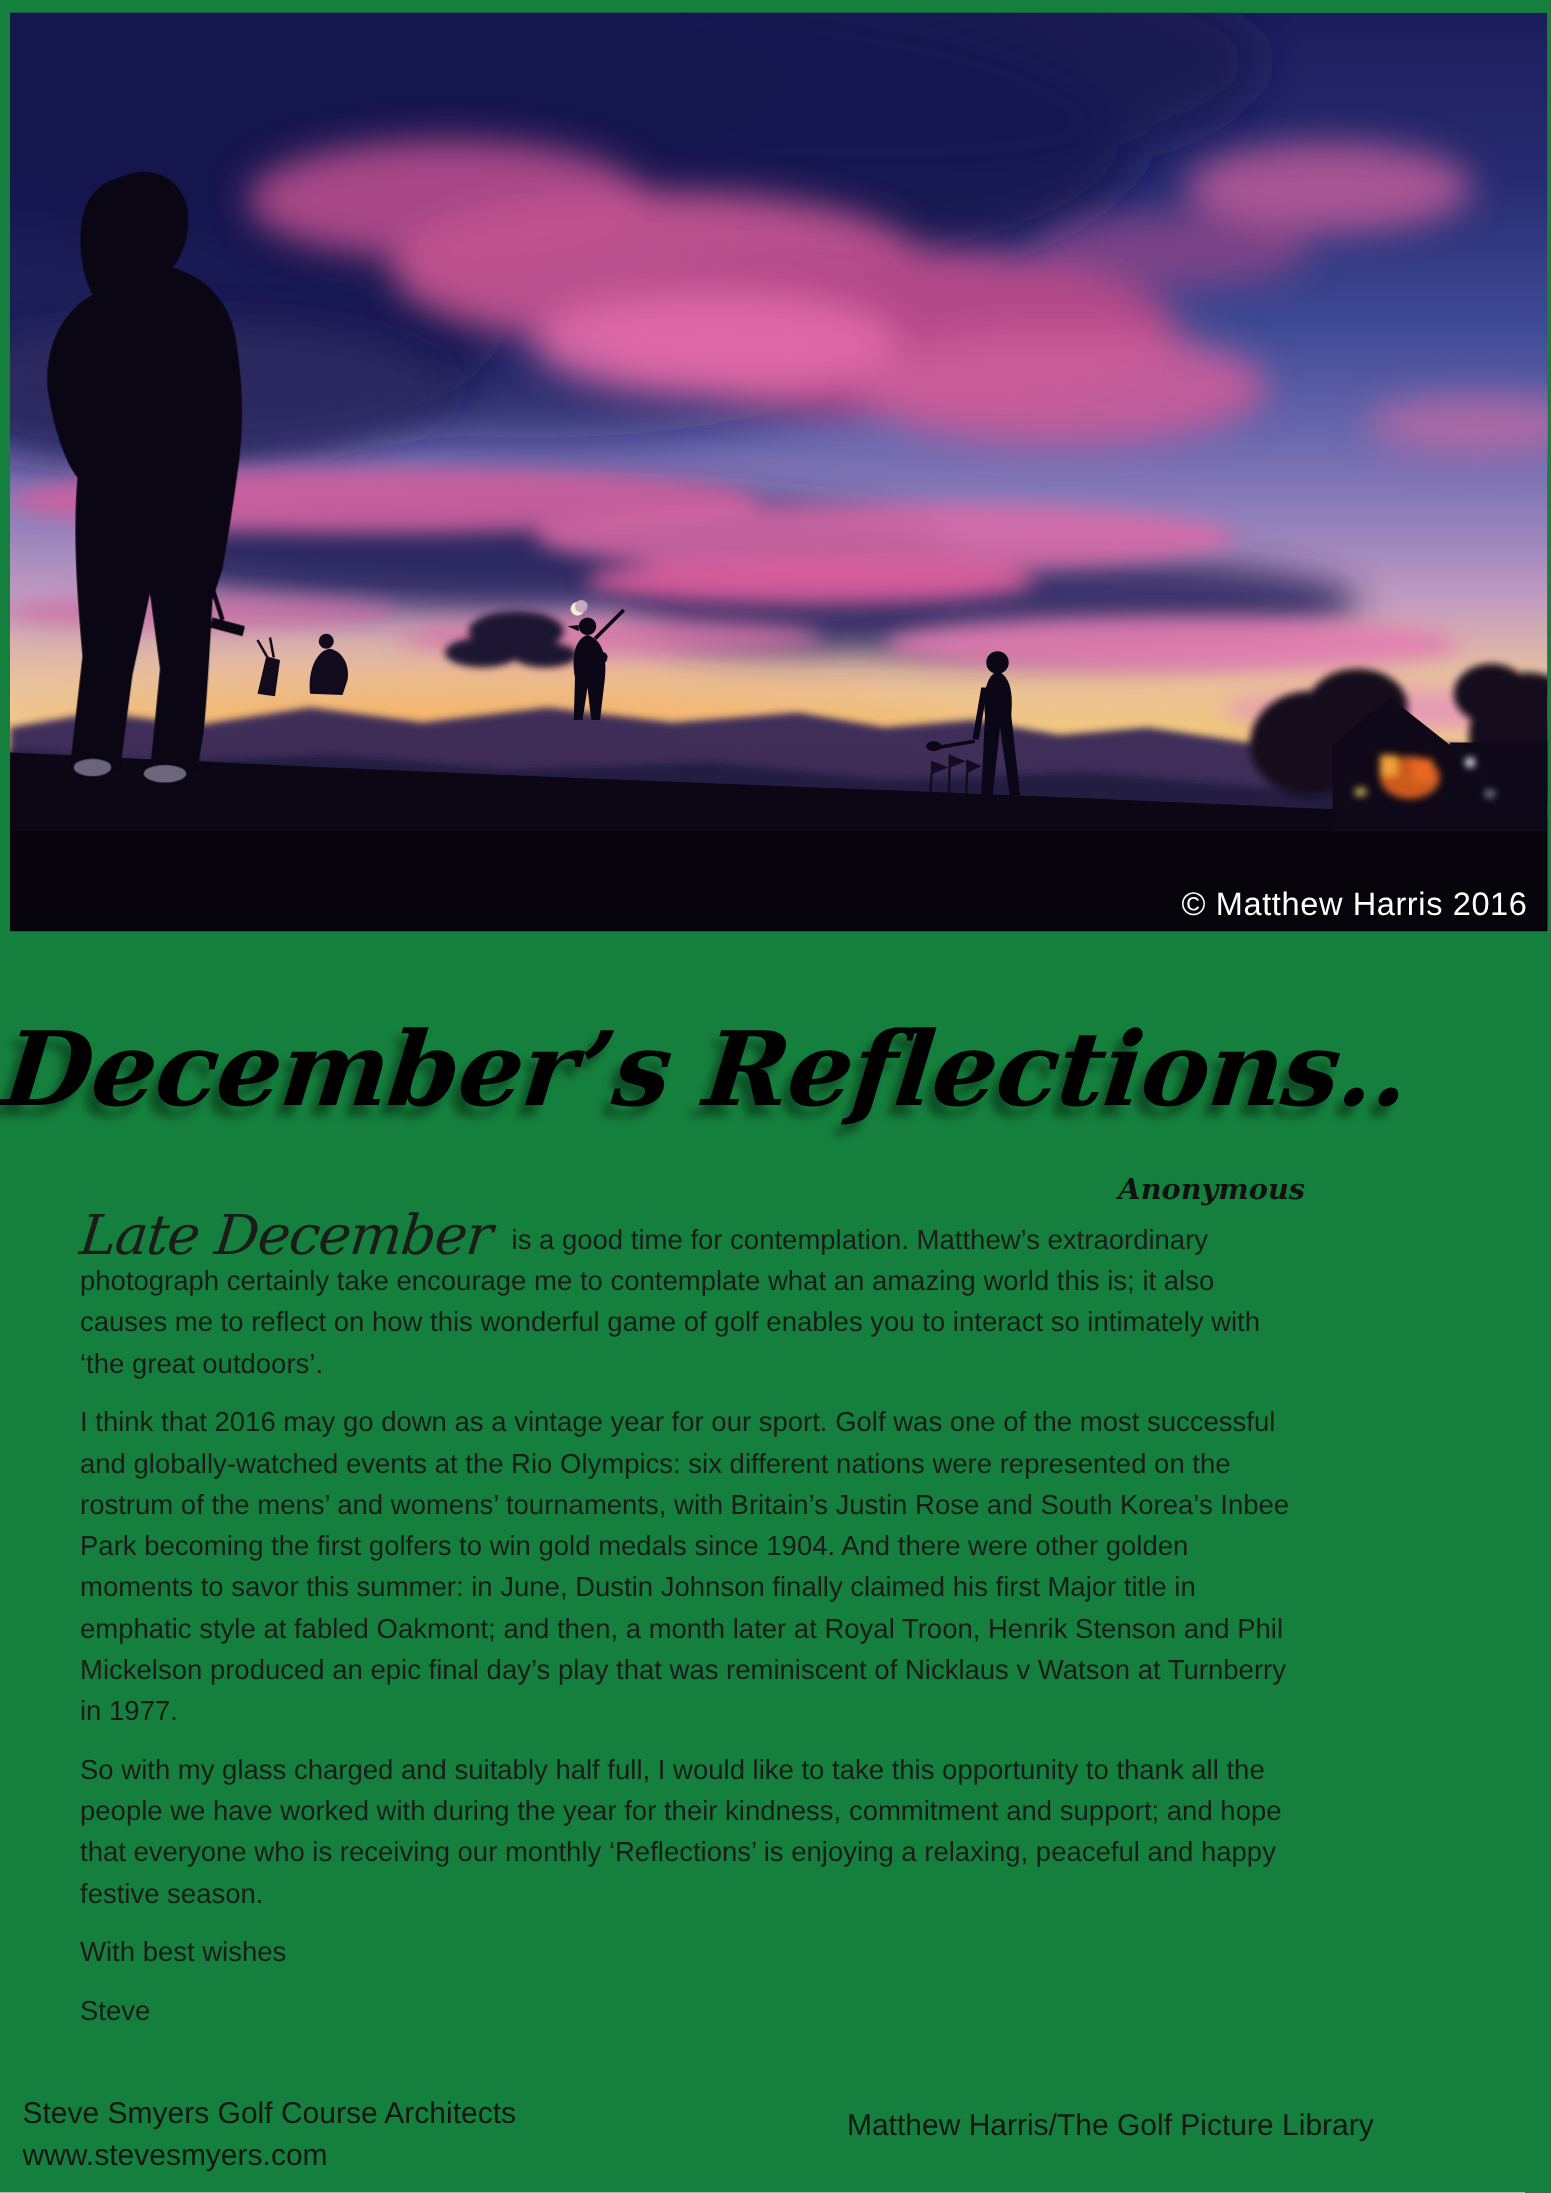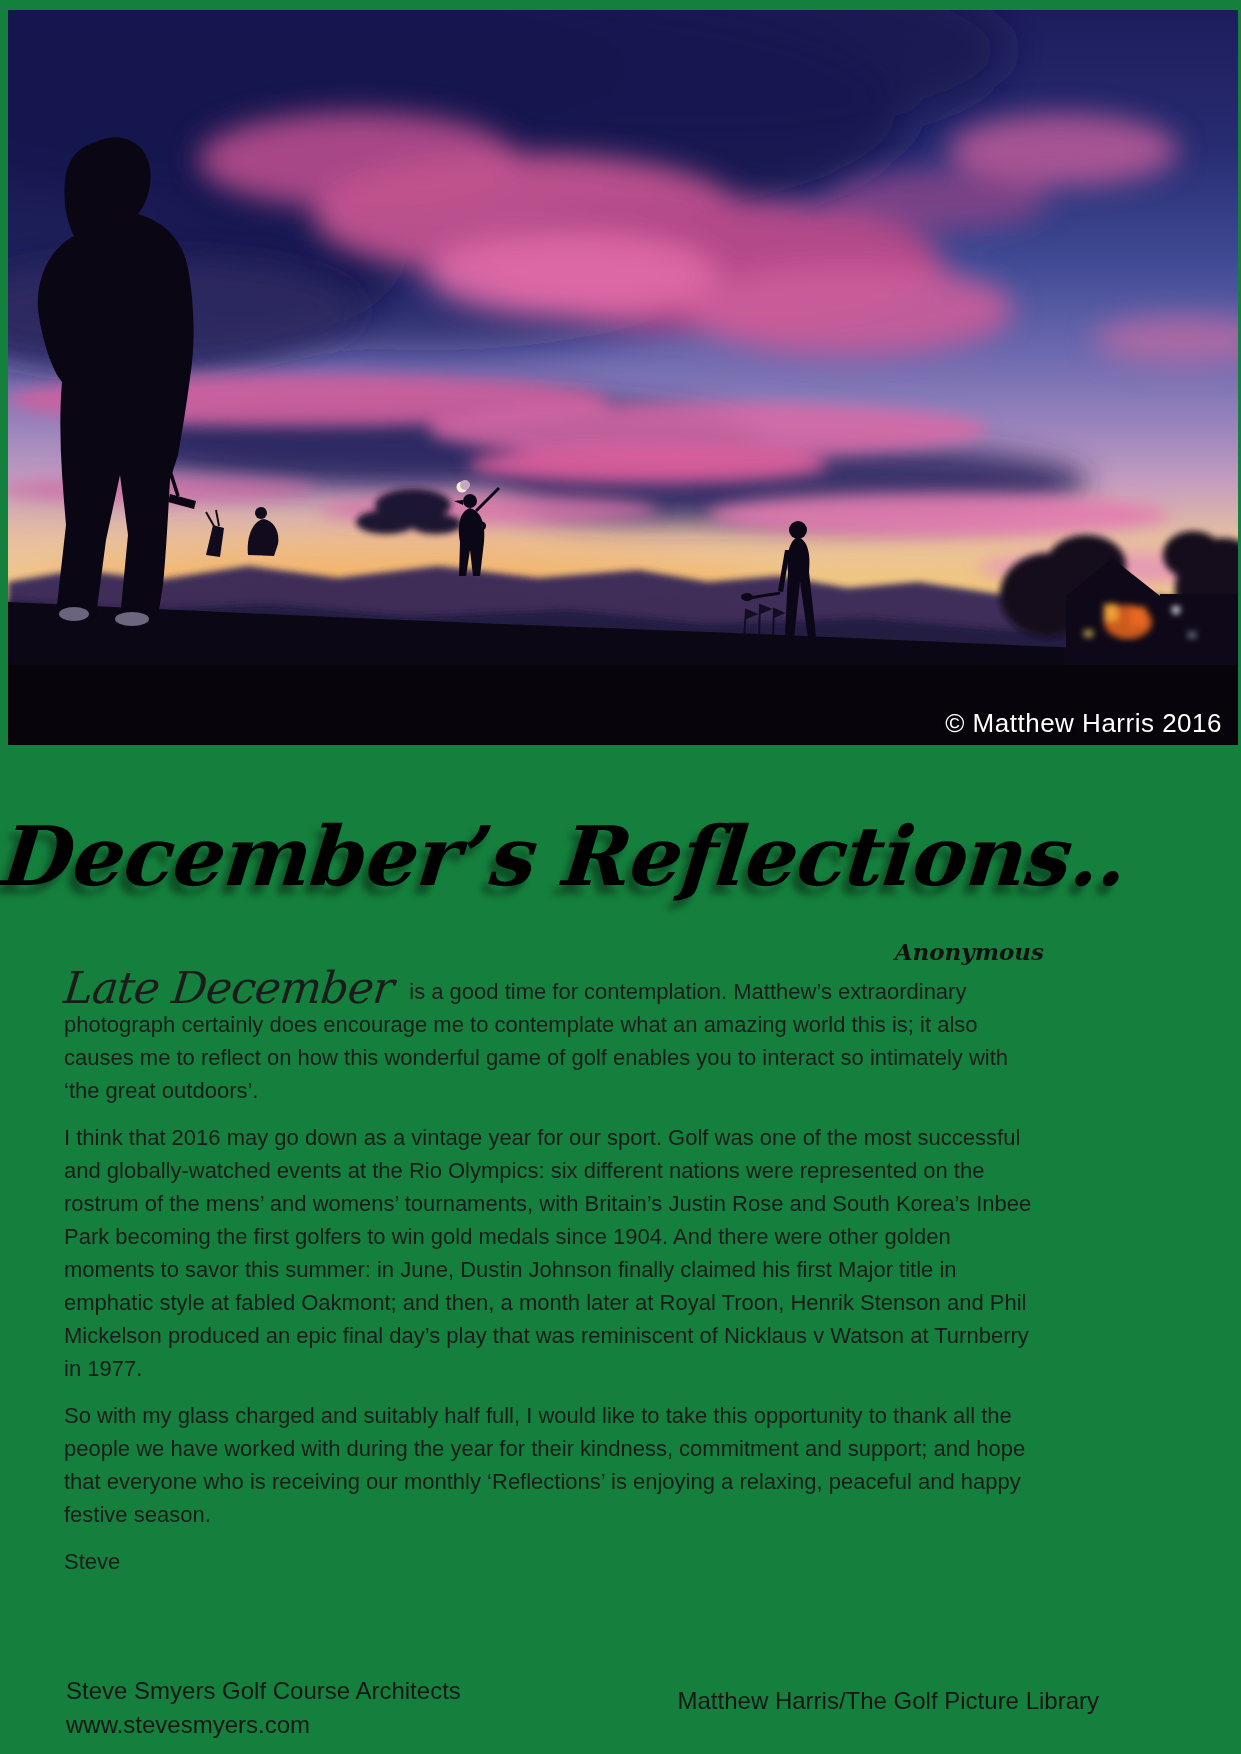--- a/index.html
+++ b/index.html
@@ -83,21 +83,20 @@
     vertical-align:-4px;
   }
   .signoff{margin-top:19px;}
   .footer-left{
     position:absolute;
     left:18px; top:1674px;
     font-size:24px;
     line-height:34px;
     text-align:left;
     color:#161616;
-    margin-left:48px;
   }
   .footer-right{
     position:absolute;
     right:142px; top:1684px;
     font-size:24px;
     line-height:33px;
     text-align:center;
     color:#161616;
   }
 </style>
@@ -276,23 +275,24 @@
     </svg>
 
     <div class="credit">© Matthew Harris 2016</div>
   </div>
 
   <h1 class="title">December’s Reflections..</h1>
 
   <div class="attribution">Anonymous</div>
 
   <div class="article">
-    <p><span class="script">Late December</span><span> is a good time for contemplation. Matthew’s extraordinary photograph certainly does encourage me to contemplate what an amazing world this is; it also causes me to reflect on how this wonderful game of golf enables you to interact so intimately with ‘the great outdoors’.</span></p>
+    <p><span class="script">Late December</span><span> is a good time for contemplation. Matthew’s extraordinary photograph certainly take encourage me to contemplate what an amazing world this is; it also causes me to reflect on how this wonderful game of golf enables you to interact so intimately with ‘the great outdoors’.</span></p>
     <p>I think that 2016 may go down as a vintage year for our sport. Golf was one of the most successful and globally-watched events at the Rio Olympics: six different nations were represented on the rostrum of the mens’ and womens’ tournaments, with Britain’s Justin Rose and South Korea’s Inbee Park becoming the first golfers to win gold medals since 1904. And there were other golden moments to savor this summer: in June, Dustin Johnson finally claimed his first Major title in emphatic style at fabled Oakmont; and then, a month later at Royal Troon, Henrik Stenson and Phil Mickelson produced an epic final day’s play that was reminiscent of Nicklaus v Watson at Turnberry in 1977.</p>
     <p>So with my glass charged and suitably half full, I would like to take this opportunity to thank all the people we have worked with during the year for their kindness, commitment and support; and hope that everyone who is receiving our monthly ‘Reflections’ is enjoying a relaxing, peaceful and happy festive season.</p>
+    <p class="signoff">With best wishes</p>
     <p class="signoff">Steve</p>
   </div>
 
   <div class="footer-left">
     <div>Steve Smyers Golf Course Architects</div>
     <div>www.stevesmyers.com</div>
   </div>
   <div class="footer-right">
     <div>Matthew Harris/The Golf Picture Library</div>
   </div>

